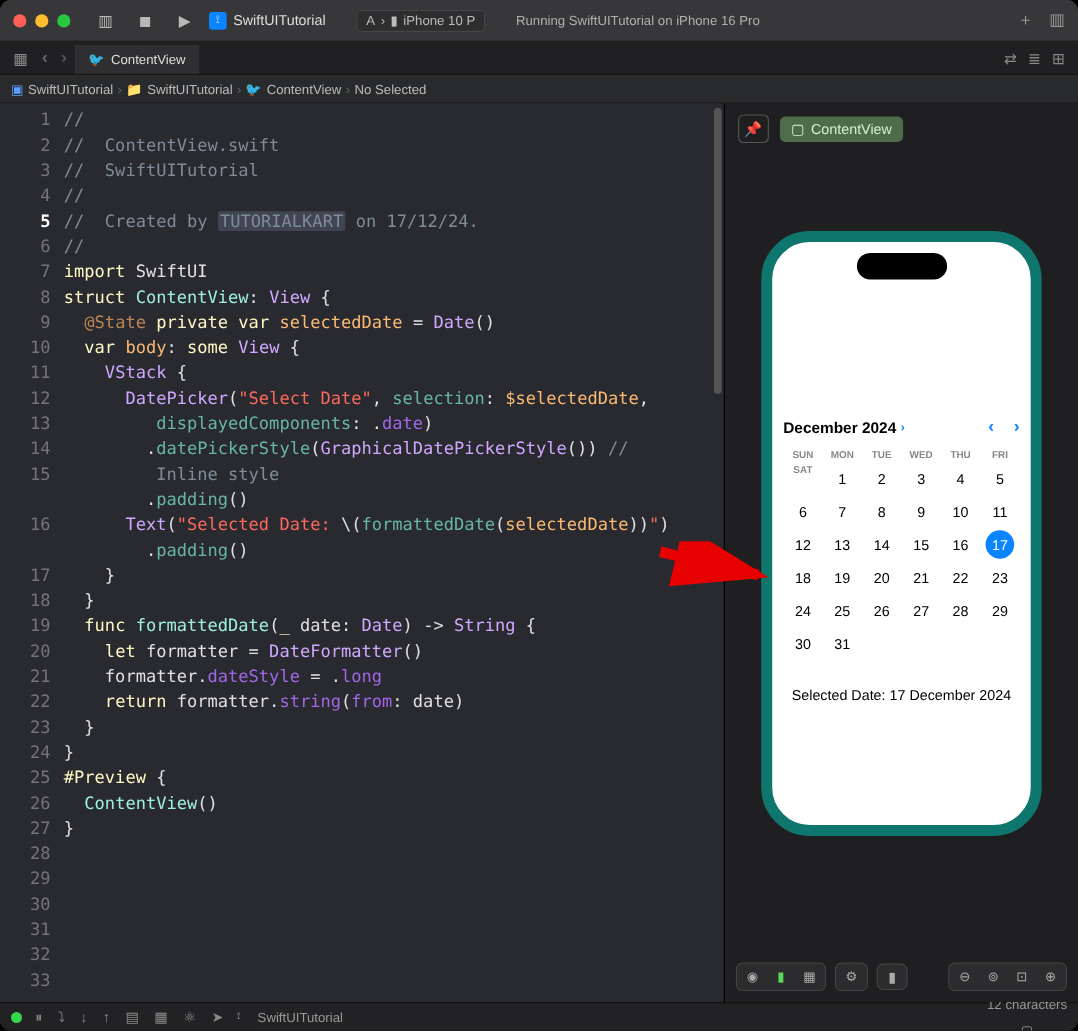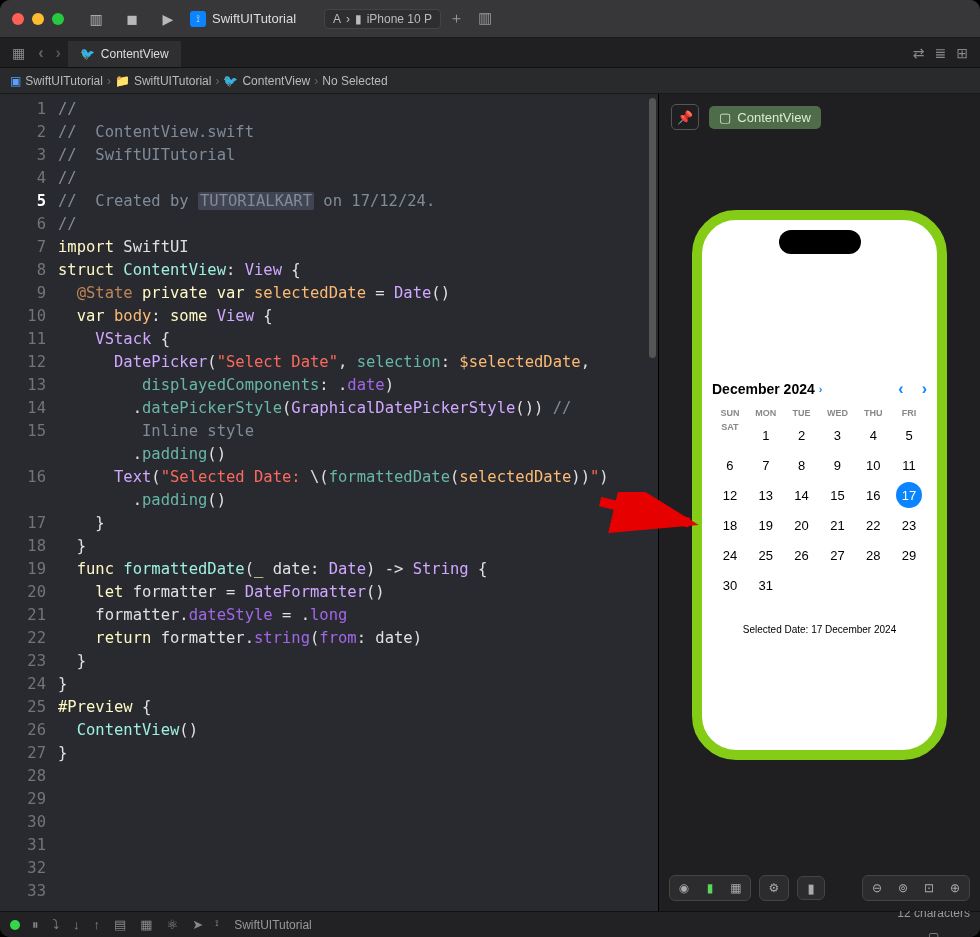--- a/index.html
+++ b/index.html
@@ -45,32 +45,32 @@
   .c-attr    { color: #bf8555; }
   .hl { background: #414453; padding: 0 2px; border-radius:2px;}
   
   .vscroll { position:absolute; right:2px; top:4px; width:7px; height:260px; background:#555; border-radius:4px;}
   
   .preview { width: 322px; background: #1f1f21; border-left: 1px solid #000; display: flex; flex-direction: column; position: relative;}
   .ptoolbar { padding: 10px 12px; display: flex; gap: 10px; align-items: center;}
   .pin { width: 28px; height: 26px; border:1px solid #555; border-radius:5px; display:flex; align-items:center;justify-content:center; color:#aaa; font-size:13px;}
   .pchip { background: #4e6b4a; color: #d6f0cd; padding: 4px 10px; border-radius:5px; font-size:13px; display:flex; align-items:center; gap:6px;}
   .phone-wrap { flex:1; display:flex; align-items:flex-start; justify-content:center; padding-top: 70px;}
-  .phone { width: 255px; height: 550px; background: #fff; border: 10px solid #84cc16; border-radius: 44px; position: relative; overflow: hidden;}
+  .phone { width: 255px; height: 550px; background: #fff; border: 10px solid #0f766e; border-radius: 44px; position: relative; overflow: hidden;}
   .island { position:absolute; top:10px; left:50%; transform:translateX(-50%); width:82px; height:24px; background:#000; border-radius:13px;}
   .phone-content { padding-top: 160px; color:#000; font-size:12px;}
   .cal { padding: 0 10px;}
   .cal-head { display:flex; align-items:center; justify-content:space-between; font-size:14px; font-weight:600; margin-bottom:10px;}
   .cal-head .mo { color:#000; display:flex; align-items:center; gap:4px;}
   .cal-head .nav { color:#0a84ff; font-size:16px; display:flex; gap:18px;}
   .cal-grid { display:grid; grid-template-columns: repeat(6, 1fr); text-align:center; gap: 4px 0; font-size:13px;}
   .cal-grid .dow { font-size:9px; color:#888; font-weight:600;}
   .cal-grid .d { height:26px; display:flex; align-items:center; justify-content:center; color:#000;}
   .cal-grid .sel { background:#0a84ff; color:#fff; border-radius:50%; width:26px; height:26px; margin:0 auto;}
-  .sel-text { text-align:center; font-size:10px; color:#000; margin-top: 26px;}
+  .sel-text { text-align:center; font-size:13px; color:#000; margin-top: 26px;}
   .pbottom { padding: 6px 10px 10px; display:flex; gap:8px; align-items:center; justify-content:space-between;}
   .pbottom .grp { display:flex; gap:2px; background:#2c2c2e; border:1px solid #444; border-radius:6px; padding:2px;}
   .pbottom .b { width:24px; height:20px; display:flex; align-items:center;justify-content:center; color:#aaa; font-size:12px;}
   .pbottom .solo { background:#2c2c2e; border:1px solid #444; border-radius:6px; width:28px; height:24px; display:flex; align-items:center;justify-content:center; color:#aaa; font-size:13px;}
   
   .arrow { position:absolute; left: -62px; top: 398px; width: 108px; height: 48px; pointer-events:none; }
   
   .statusbar { height: 26px; background: #222224; display:flex; align-items:center; padding: 0 10px; font-size: 12px; color:#999; border-top:1px solid #111; gap: 12px;}
   .statusbar .led { width:10px; height:10px; background:#32d74b; border-radius:50%;}
   .statusbar .sicons { display:flex; gap:14px; color:#888; font-size:13px;}
@@ -94,20 +94,21 @@
     <div class="project">
       <span class="appicon">⟟</span>
       <span>SwiftUITutorial</span>
     </div>
     <div class="scheme">
       <span>A</span>
       <span>›</span>
       <span>▮</span>
       <span>iPhone 10 P</span>
     </div>
+    <div class="status">Running SwiftUITutorial on iPhone 16 Pro</div>
     <div class="rightbtns">
       <span>＋</span>
       <span>▥</span>
     </div>
   </div>
 
   <div class="tabbar">
     <span class="icon">▦</span>
     <span class="nav">‹</span>
     <span class="nav" style="color:#555">›</span>

